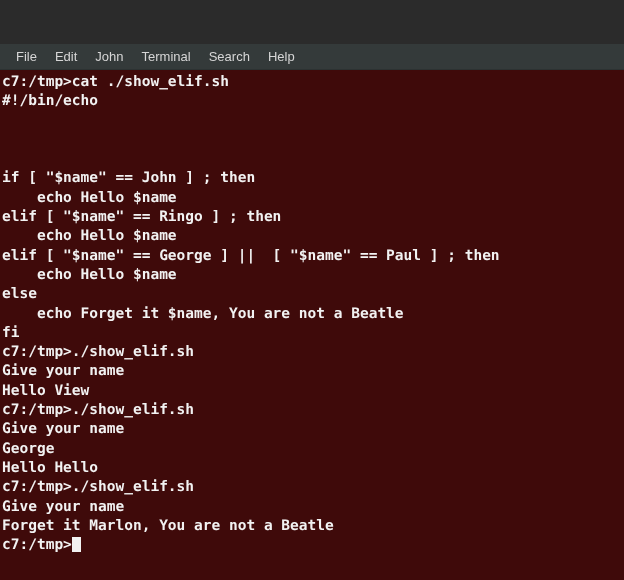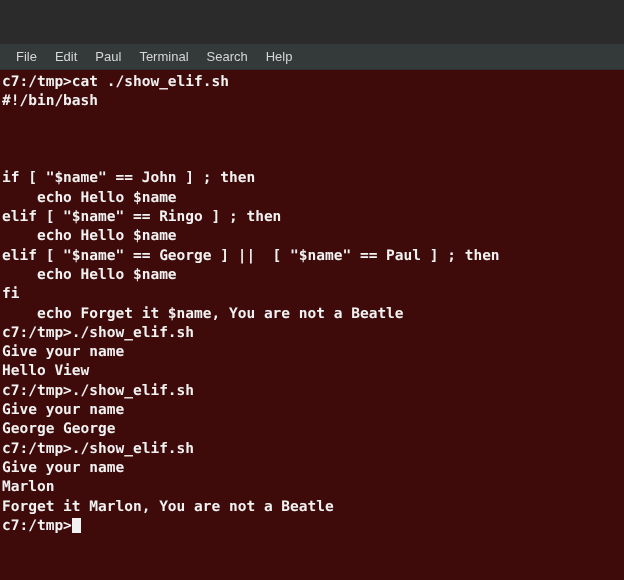--- a/index.html
+++ b/index.html
@@ -101,51 +101,52 @@
   }
 </style>
 </head>
 <body>
 
 <div id="app">
 
   <div class="menubar" id="menubar">
       <div class="menu-item">File</div>
       <div class="menu-item">Edit</div>
-      <div class="menu-item">Paul</div>
+      <div class="menu-item">John</div>
       <div class="menu-item">Terminal</div>
       <div class="menu-item">Search</div>
       <div class="menu-item">Help</div>
     </div>
 
   <div class="term-wrap">
 
     <div class="screen" id="screen">
         <div class="term-line">c7:/tmp&gt;cat ./show_elif.sh</div>
-        <div class="term-line">#!/bin/bash</div>
+        <div class="term-line">#!/bin/echo</div>
         <div class="term-line"></div>
         <div class="term-line"></div>
         <div class="term-line"></div>
         <div class="term-line">if [ "$name" == John ] ; then</div>
         <div class="term-line">    echo Hello $name</div>
         <div class="term-line">elif [ "$name" == Ringo ] ; then</div>
         <div class="term-line">    echo Hello $name</div>
         <div class="term-line">elif [ "$name" == George ] ||  [ "$name" == Paul ] ; then</div>
         <div class="term-line">    echo Hello $name</div>
+        <div class="term-line">else</div>
+        <div class="term-line">    echo Forget it $name, You are not a Beatle</div>
         <div class="term-line">fi</div>
-        <div class="term-line">    echo Forget it $name, You are not a Beatle</div>
         <div class="term-line">c7:/tmp&gt;./show_elif.sh</div>
         <div class="term-line">Give your name</div>
         <div class="term-line">Hello View</div>
         <div class="term-line">c7:/tmp&gt;./show_elif.sh</div>
         <div class="term-line">Give your name</div>
-        <div class="term-line">George George</div>
+        <div class="term-line">George</div>
+        <div class="term-line">Hello Hello</div>
         <div class="term-line">c7:/tmp&gt;./show_elif.sh</div>
         <div class="term-line">Give your name</div>
-        <div class="term-line">Marlon</div>
         <div class="term-line">Forget it Marlon, You are not a Beatle</div>
         <div class="term-line"><span>c7:/tmp&gt;</span><span class="cursor-block"></span></div>
       </div>
 
     <div class="scrollbar">
       <div class="scroll-thumb" id="scroll-thumb" style="top: 478px; height: 76px;"></div>
     </div>
   </div>
 
 </div>

